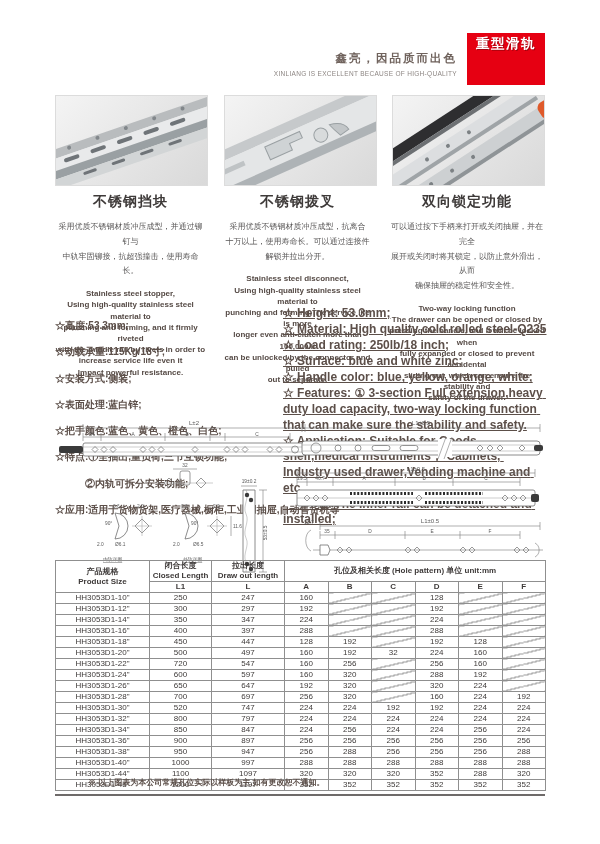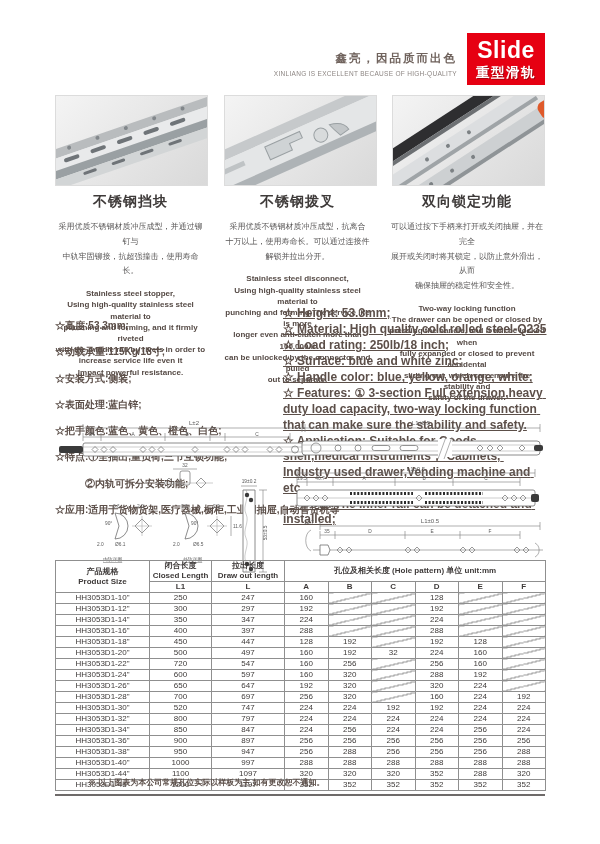--- a/index.html
+++ b/index.html
@@ -68,21 +68,20 @@
 <body>
 
 <div class="page">
 
   <div class="header">
     <div class="slogans">
       <div class="slogan-cn">鑫亮，因品质而出色</div>
       <div class="slogan-en">XINLIANG IS EXCELLENT BECAUSE OF HIGH-QUALITY</div>
     </div>
     <div class="logo">
-      <div class="logo-title">Slide</div>
       <div class="logo-sub">重型滑轨</div>
     </div>
   </div>
 
   <div class="photos">
     <div class="photo">
       <svg width="151" height="89" viewBox="0 0 151 89">
         <g transform="rotate(-19 75 44)">
           <rect x="-20" y="28" width="200" height="9" fill="#b9bcbe"></rect>
           <rect x="-20" y="37" width="200" height="12" fill="#e9eaeb"></rect>

